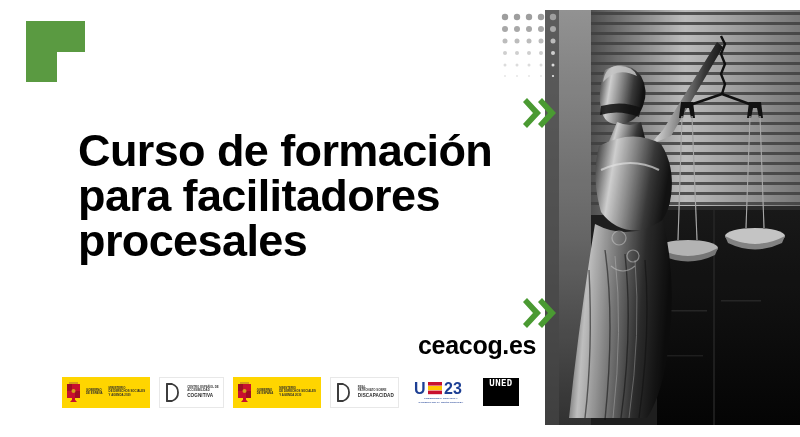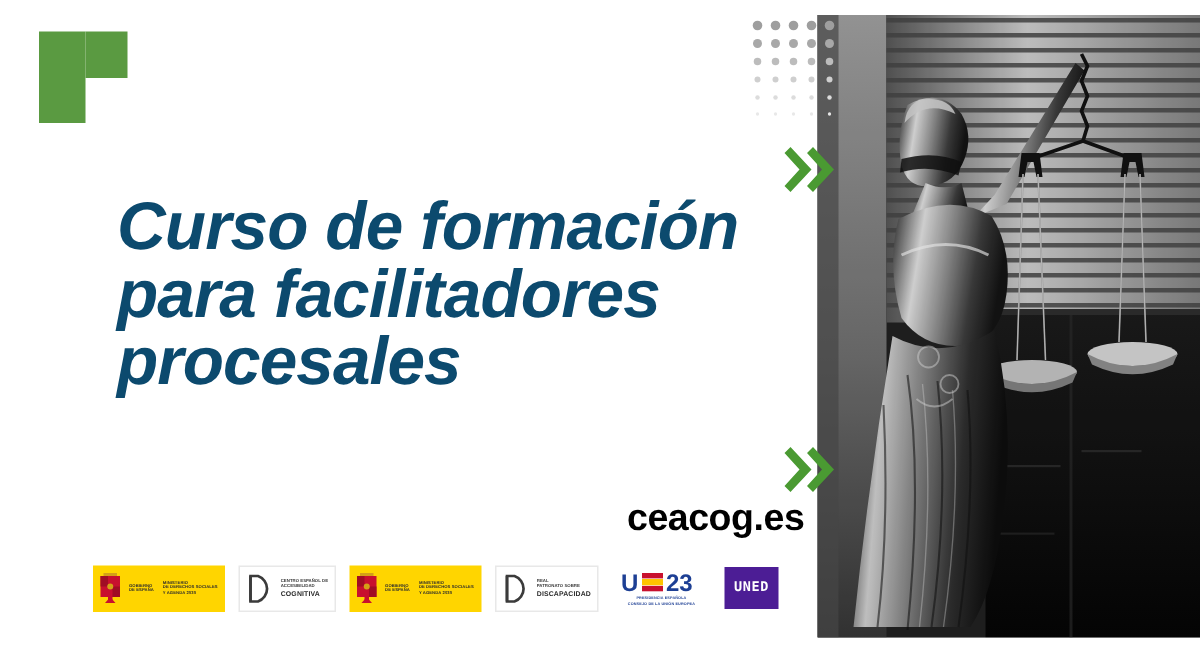--- a/index.html
+++ b/index.html
@@ -46,23 +46,22 @@
   
   .title {
     position: absolute;
     left: 78px;
     top: 128px;
     width: 430px;
     margin: 0;
     font-size: 45px;
     line-height: 1.0;
     font-weight: bold;
-    color: #0c4a6e;
+    color: #000000;
     letter-spacing: -0.6px;
-    font-style: italic;
   }
   .title .line {
     display: block;
     white-space: nowrap;
   }
 
   
   .photo-panel {
     position: absolute;
     left: 545px;
@@ -199,23 +198,23 @@
     color: #1d3f94;
     white-space: nowrap;
     letter-spacing: 0.1px;
     text-align: center;
     line-height: 1.25;
   }
 
   
   .uned-block {
     display: flex;
-    align-items: center;
+    align-items: flex-start;
     justify-content: center;
-    background: #4c1d95;
+    background: #000000;
     width: 36px;
     height: 28px;
   }
   .uned-text {
     color: #ffffff;
     font-size: 9px;
     font-weight: bold;
     letter-spacing: 0.4px;
     font-family: "DejaVu Sans Mono", monospace;
   }

